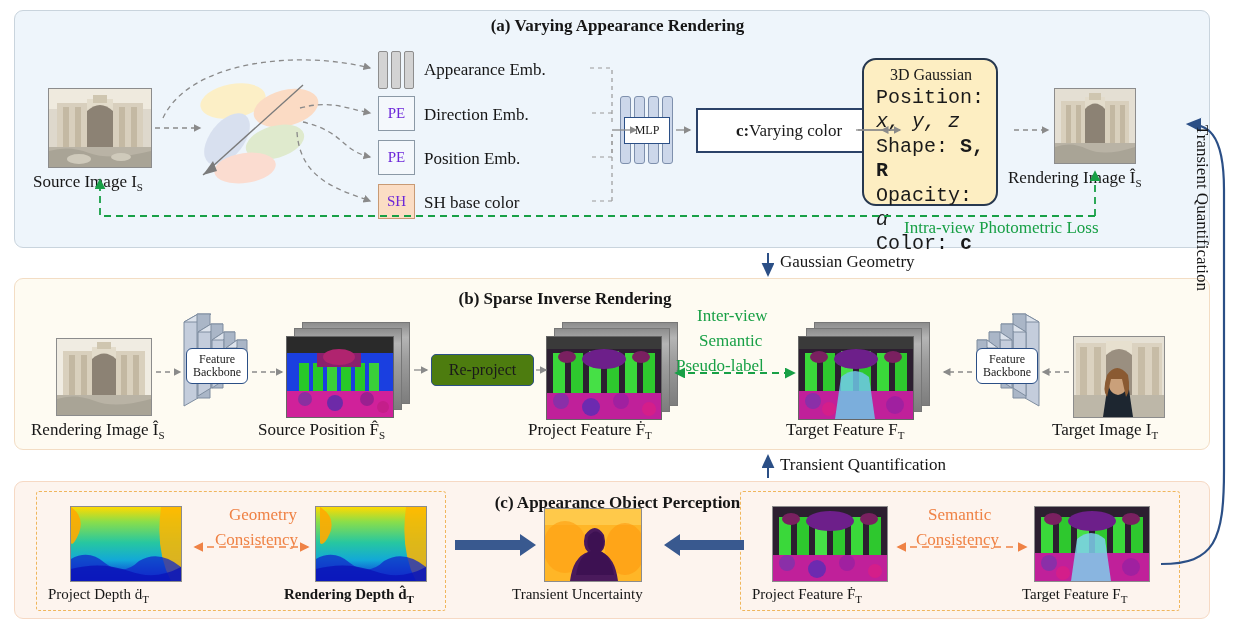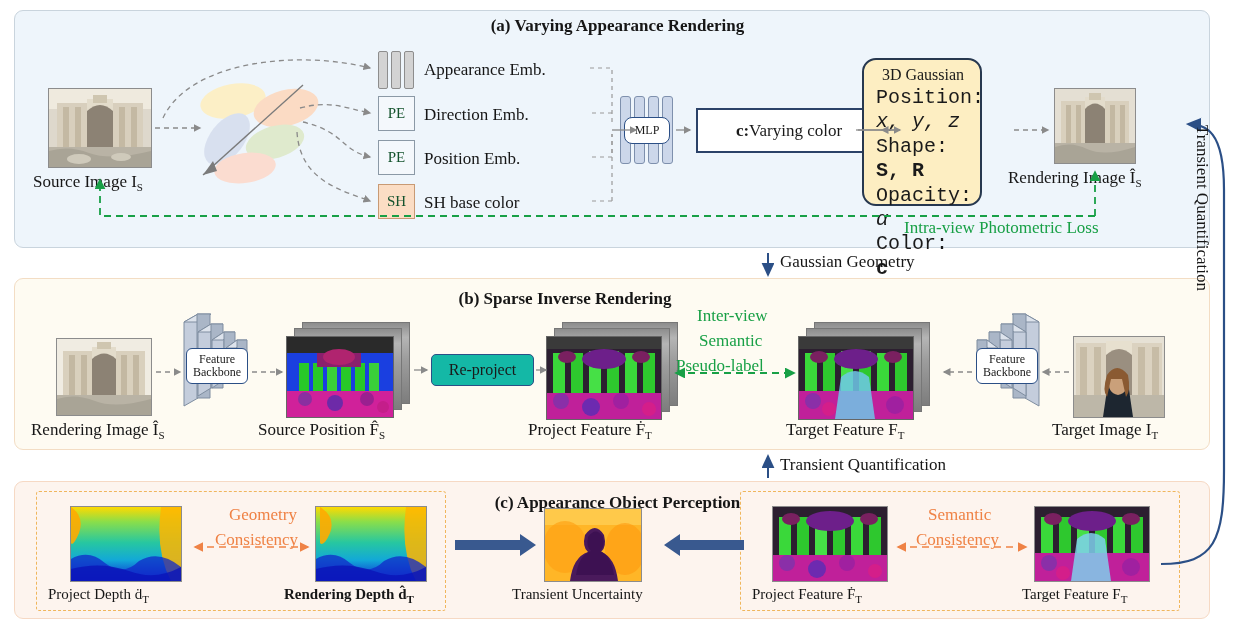--- a/index.html
+++ b/index.html
@@ -12,37 +12,37 @@
   .ptitle{position:absolute;font-weight:bold;font-size:17px;color:#161616;white-space:nowrap;}
   .lbl{position:absolute;font-size:17px;white-space:nowrap;color:#161616;}
   .lbl-md{font-size:15px;}
   .green{color:#18a046;}
   .orange{color:#ef8245;}
   .italic{font-style:italic;}
   .bold{font-weight:bold;}
 
   
   .embbox{position:absolute;box-sizing:border-box;border:1.4px solid #8b99a6;background:#f4f8fc;
-          display:flex;align-items:center;justify-content:center;font-size:15px;color:#14532d;}
+          display:flex;align-items:center;justify-content:center;font-size:15px;color:#6d28d9;}
   .embbox.sh{background:#fbddc4;border-color:#c89a74;}
   .appbar{position:absolute;box-sizing:border-box;border:1.3px solid #8d8d8d;background:#d3d3d3;border-radius:2px;}
 
   .cbox{position:absolute;box-sizing:border-box;border:2px solid #2b4268;background:#fff;
         display:flex;align-items:center;justify-content:center;font-size:17px;}
   .gaussbox{position:absolute;box-sizing:border-box;border:2px solid #27384f;background:#fdeec2;
             border-radius:14px;padding:6px 10px 4px 12px;}
   .gauss-title{text-align:center;font-size:16px;margin-bottom:2px;}
   .gauss-line{font-size:20px;line-height:1.22;font-family:Liberation Mono, monospace;}
 
-  .reproj{position:absolute;box-sizing:border-box;border:1.4px solid #2b4f86;background:#14b8a6;
+  .reproj{position:absolute;box-sizing:border-box;border:1.4px solid #2b4f86;background:#4d7c0f;
           border-radius:5px;display:flex;align-items:center;justify-content:center;font-size:16px;}
 
   .mlpstack{position:absolute;}
   .mlpslab{position:absolute;box-sizing:border-box;background:#ccd7ea;border:1.2px solid #7e90ad;border-radius:3px;}
-  .mlpcore{position:absolute;box-sizing:border-box;background:#fff;border:1.4px solid #2b4f86;border-radius:8px;
+  .mlpcore{position:absolute;box-sizing:border-box;background:#fff;border:1.4px solid #2b4f86;border-radius:0;
            display:flex;align-items:center;justify-content:center;font-size:12px;}
   .fbcore{position:absolute;box-sizing:border-box;background:#fff;border:1.4px solid #2b4f86;border-radius:6px;
           display:flex;flex-direction:column;align-items:center;justify-content:center;
           font-size:12px;line-height:1.12;text-align:center;z-index:5;}
 
   
   .imgbox{position:absolute;box-sizing:border-box;border:1px solid #8c8c8c;overflow:hidden;background:#cfc6b4;}
   .stack{position:absolute;}
   .stacklayer{position:absolute;box-sizing:border-box;border:1px solid #777;background:
       linear-gradient(180deg,#8d8d8d 0%,#b5b5b5 18%,#9d9d9d 45%,#7d7d7d 100%);}
@@ -118,21 +118,21 @@
   <div class="mlpcore" style="left:4px;top:21px;width:46px;height:27px;">
     <span>MLP</span>
   </div>
 </div>
 
 <div class="cbox" style="left:696px;top:108px;width:186px;height:45px;">
   <span class="bold">c:</span>
     <span> Varying color</span>
 </div>
 
-<div class="gaussbox" style="left:862px;top:58px;width:120px;height:148px;">
+<div class="gaussbox" style="left:862px;top:58px;width:136px;height:148px;">
   <div class="gauss-title">3D Gaussian</div>
   <div class="gauss-line">
     <span>Position:</span><span class="italic"> x, y, z</span>
   </div>
   <div class="gauss-line">
     <span>Shape:</span><span class="bold"> S, R</span>
   </div>
   <div class="gauss-line">
     <span>Opacity:</span><span class="italic"> α</span>
   </div>

